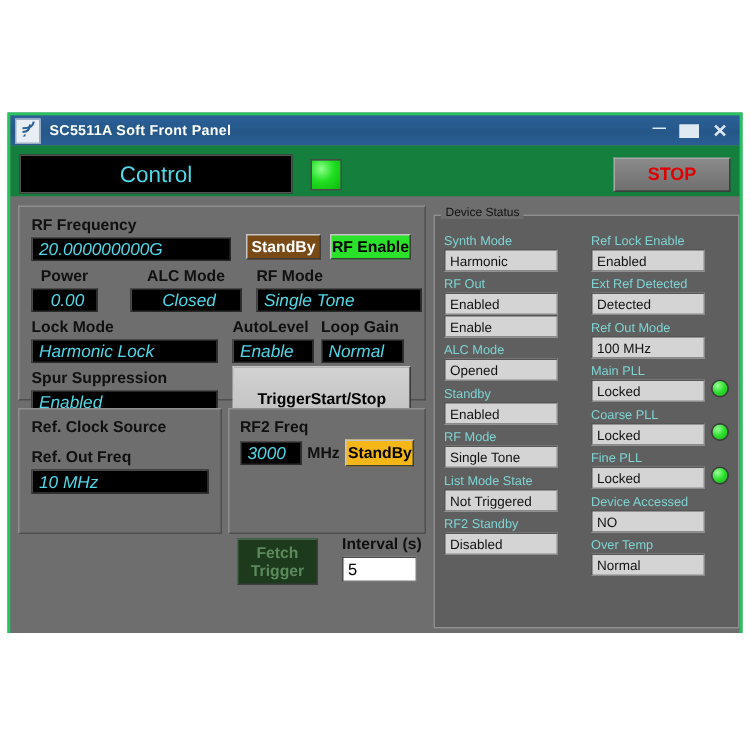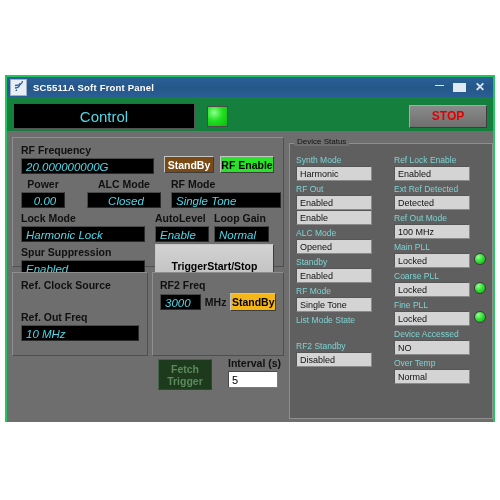--- a/index.html
+++ b/index.html
@@ -327,21 +327,21 @@
           </div>
           <div class="btn3d btn-trigger" style="width:119px;height:43px;flex-direction:row;margin-top:-2px;">
             <span>Trigger</span>
             <span>Start/Stop</span>
           </div>
         </div>
       </div>
 
       <div class="frame" style="position:absolute;left:0;top:137px;width:136px;height:84px;padding:6px 8px;">
         <div class="lbl">Ref. Clock Source</div>
-        <div class="lbl" style="margin-top:20px;">Ref. Out Freq</div>
+        <div class="lbl" style="margin-top:8px;">Ref. Out Freq</div>
         <div class="ind" style="width:118px;margin-top:2px;">10 MHz</div>
       </div>
 
       <div class="frame" style="position:absolute;left:140px;top:137px;width:132px;height:84px;padding:6px 7px;">
         <div class="lbl">RF2 Freq</div>
         <div class="row" style="align-items:center;gap:4px;margin-top:2px;">
           <div class="ind" style="width:46px;">3000</div>
           <div class="lbl">MHz</div>
           <div class="btn3d btn-rf2standby" style="width:52px;height:18px;">StandBy</div>
         </div>
@@ -389,20 +389,21 @@
                 <div class="st-value">Enabled</div>
                 <div class="st-led spacer"></div>
               </div>
               <div class="st-label">RF Mode</div>
               <div class="st-row">
                 <div class="st-value">Single Tone</div>
                 <div class="st-led spacer"></div>
               </div>
               <div class="st-label">List Mode State</div>
               <div class="st-row">
+                <div class="st-value">Not Triggered</div>
                 <div class="st-led spacer"></div>
               </div>
               <div class="st-label">RF2 Standby</div>
               <div class="st-row">
                 <div class="st-value">Disabled</div>
                 <div class="st-led spacer"></div>
               </div>
             </div>
           <div class="status-col" id="st-right">
               <div class="st-label">Ref Lock Enable</div>

